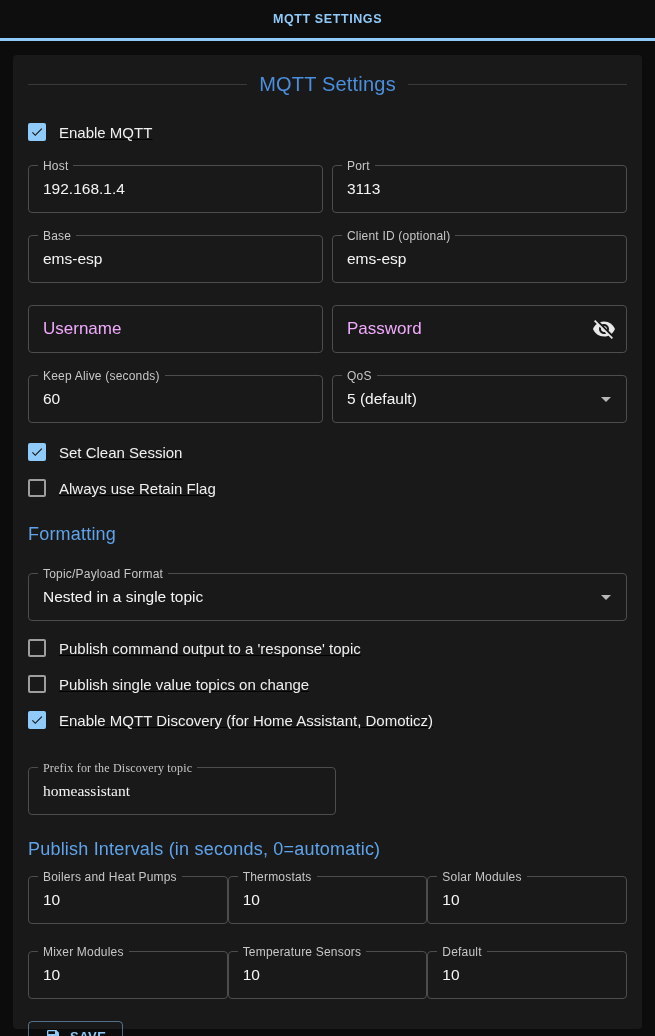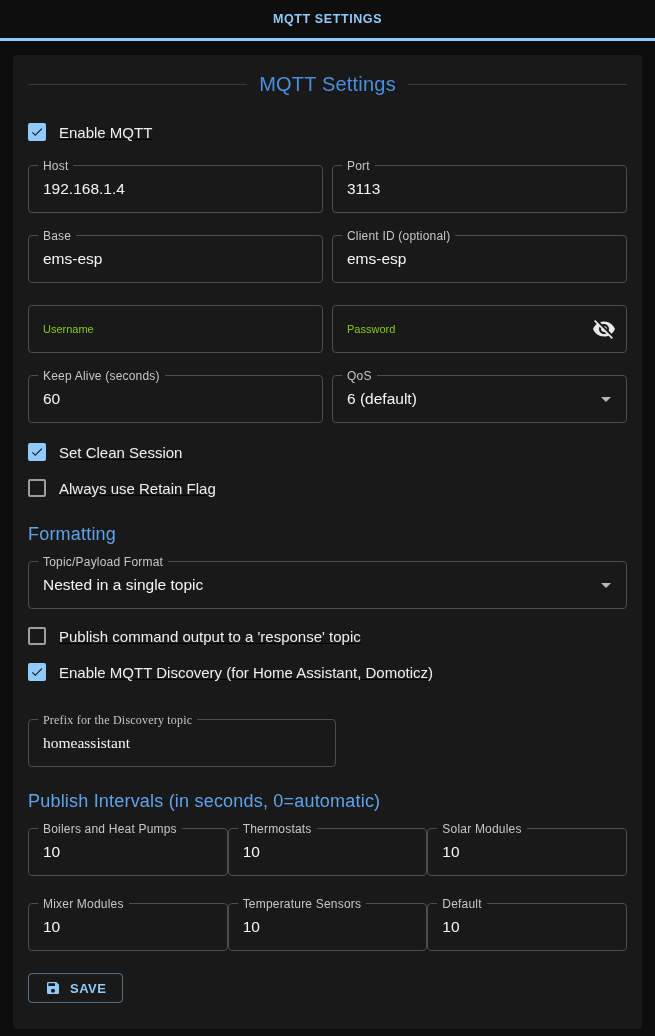--- a/index.html
+++ b/index.html
@@ -51,26 +51,26 @@
   .grid3{display:grid;grid-template-columns:1fr 1fr 1fr;gap:0;margin-top:16px;}
   .tf{
     position:relative;height:48px;border:1px solid #4d4d4d;border-radius:4px;
     display:flex;align-items:center;padding:0 14px;background:transparent;
   }
   .tf-label{
     position:absolute;top:-7px;left:9px;padding:0 5px;background:var(--card-bg);
     font-size:12px;color:#c7c7c7;letter-spacing:.2px;white-space:nowrap;
   }
   .tf-value{font-size:15.5px;color:#f5f5f5;}
-  .tf-placeholder{font-size:11px;color:#84cc16;}
+  .tf-placeholder{font-size:17px;color:#f0abfc;}
   .tf .caret{position:absolute;right:8px;top:50%;margin-top:-12px;}
   .tf .eye{position:absolute;right:10px;top:50%;margin-top:-12px;background:none;border:none;padding:0;cursor:pointer;}
   
   .section-h{margin:24px 0 0;font-size:18px;font-weight:400;color:var(--heading-blue);letter-spacing:.2px;}
-  .mt16{margin-top:16px;}
+  .mt16{margin-top:28px;}
   .mt22{margin-top:35px;font-family:Liberation Serif, serif;}
   .mt27{margin-top:27px;}
   .prefix-field{width:308px;}
   
   .save-btn{
     margin-top:22px;display:inline-flex;align-items:center;gap:9px;
     height:30px;padding:0 16px;background:transparent;cursor:pointer;
     border:1px solid rgba(144,202,249,.5);border-radius:4px;
     color:var(--accent);font-family:"Liberation Sans",sans-serif;
     font-size:13px;font-weight:700;letter-spacing:.5px;
@@ -144,21 +144,21 @@
     </div>
 
     
     <div class="grid2">
       <div class="tf">
         <span class="tf-label">Keep Alive (seconds)</span>
         <span class="tf-value">60</span>
       </div>
       <div class="tf">
         <span class="tf-label">QoS</span>
-        <span class="tf-value">6 (default)</span>
+        <span class="tf-value">5 (default)</span>
         <span class="caret">
           <svg width="24" height="24" viewBox="0 0 24 24">
               <path fill="#b8b8b8" d="M7 10l5 5 5-5z"></path>
             </svg>
         </span>
       </div>
     </div>
 
     
     <div class="cb-row" style="margin-top:17px;">
@@ -187,20 +187,24 @@
             <path fill="#b8b8b8" d="M7 10l5 5 5-5z"></path>
           </svg>
       </span>
     </div>
 
     <div class="cb-row" style="margin-top:15px;">
       <span class="cb unchecked"></span>
       <span class="cb-label">Publish command output to a 'response' topic</span>
     </div>
 
+    <div class="cb-row" style="margin-top:12px;">
+      <span class="cb unchecked"></span>
+      <span class="cb-label">Publish single value topics on change</span>
+    </div>
 
     <div class="cb-row" style="margin-top:12px;">
       <span class="cb checked">
         <svg width="14" height="14" viewBox="0 0 24 24">
             <path fill="#191919" d="M9 16.2 4.8 12l-1.4 1.4L9 19 21 7l-1.4-1.4z"></path>
           </svg>
       </span>
       <span class="cb-label">Enable MQTT Discovery (for Home Assistant, Domoticz)</span>
     </div>
 

